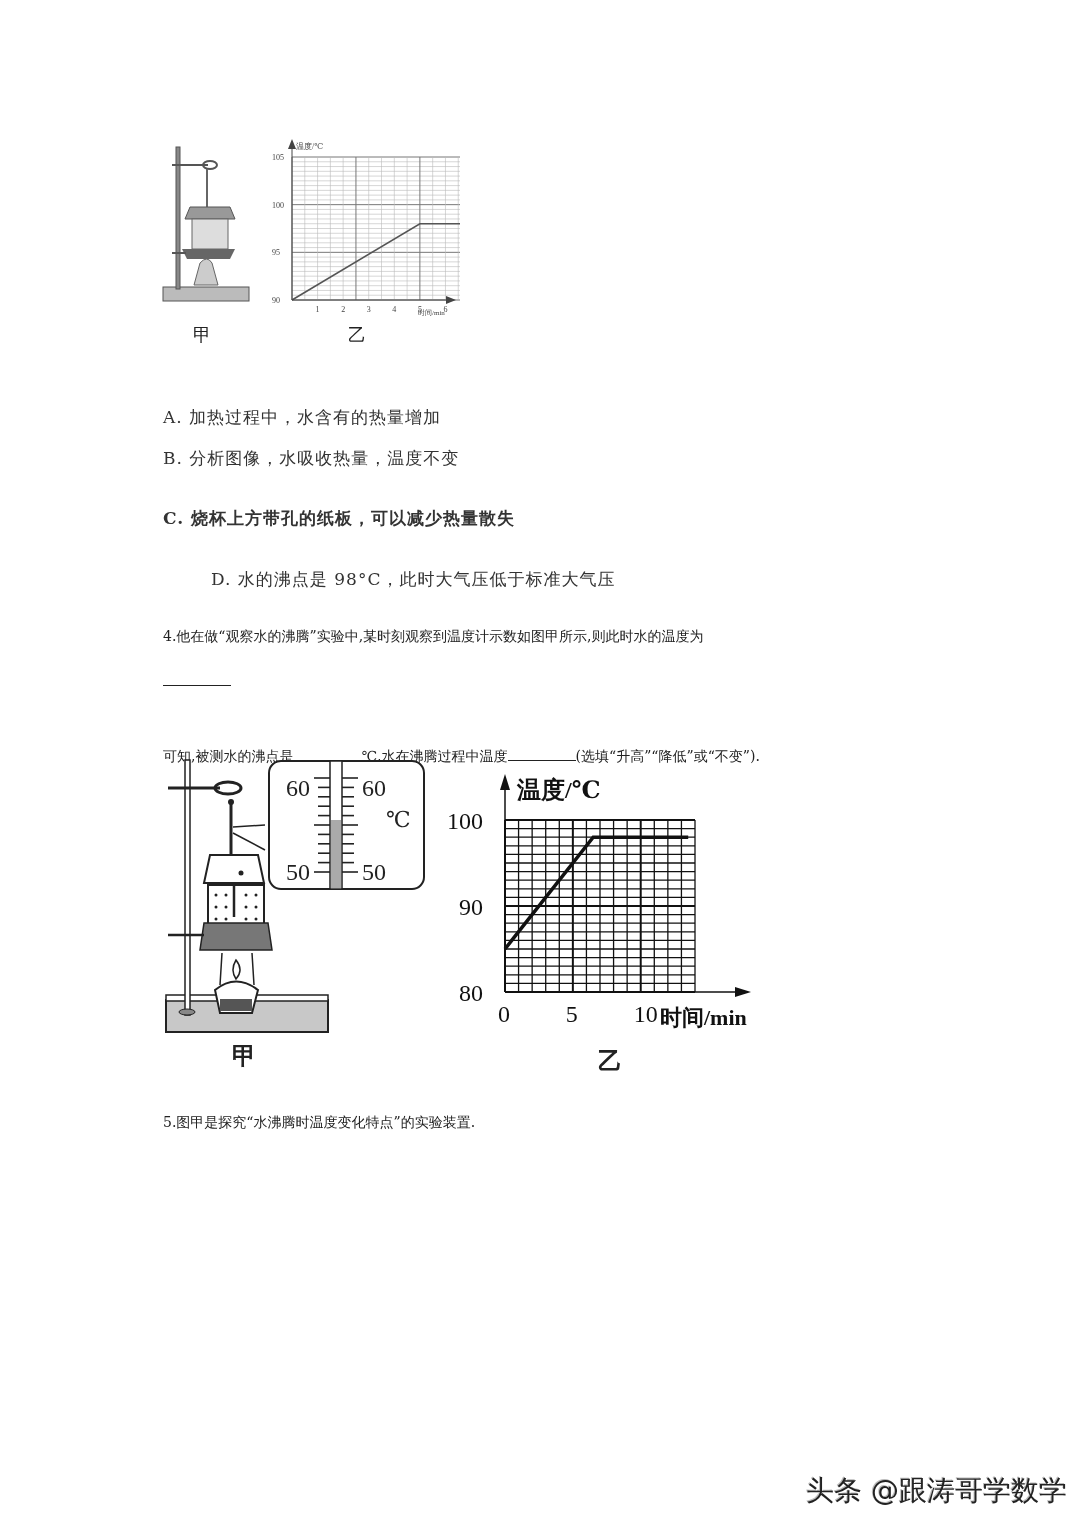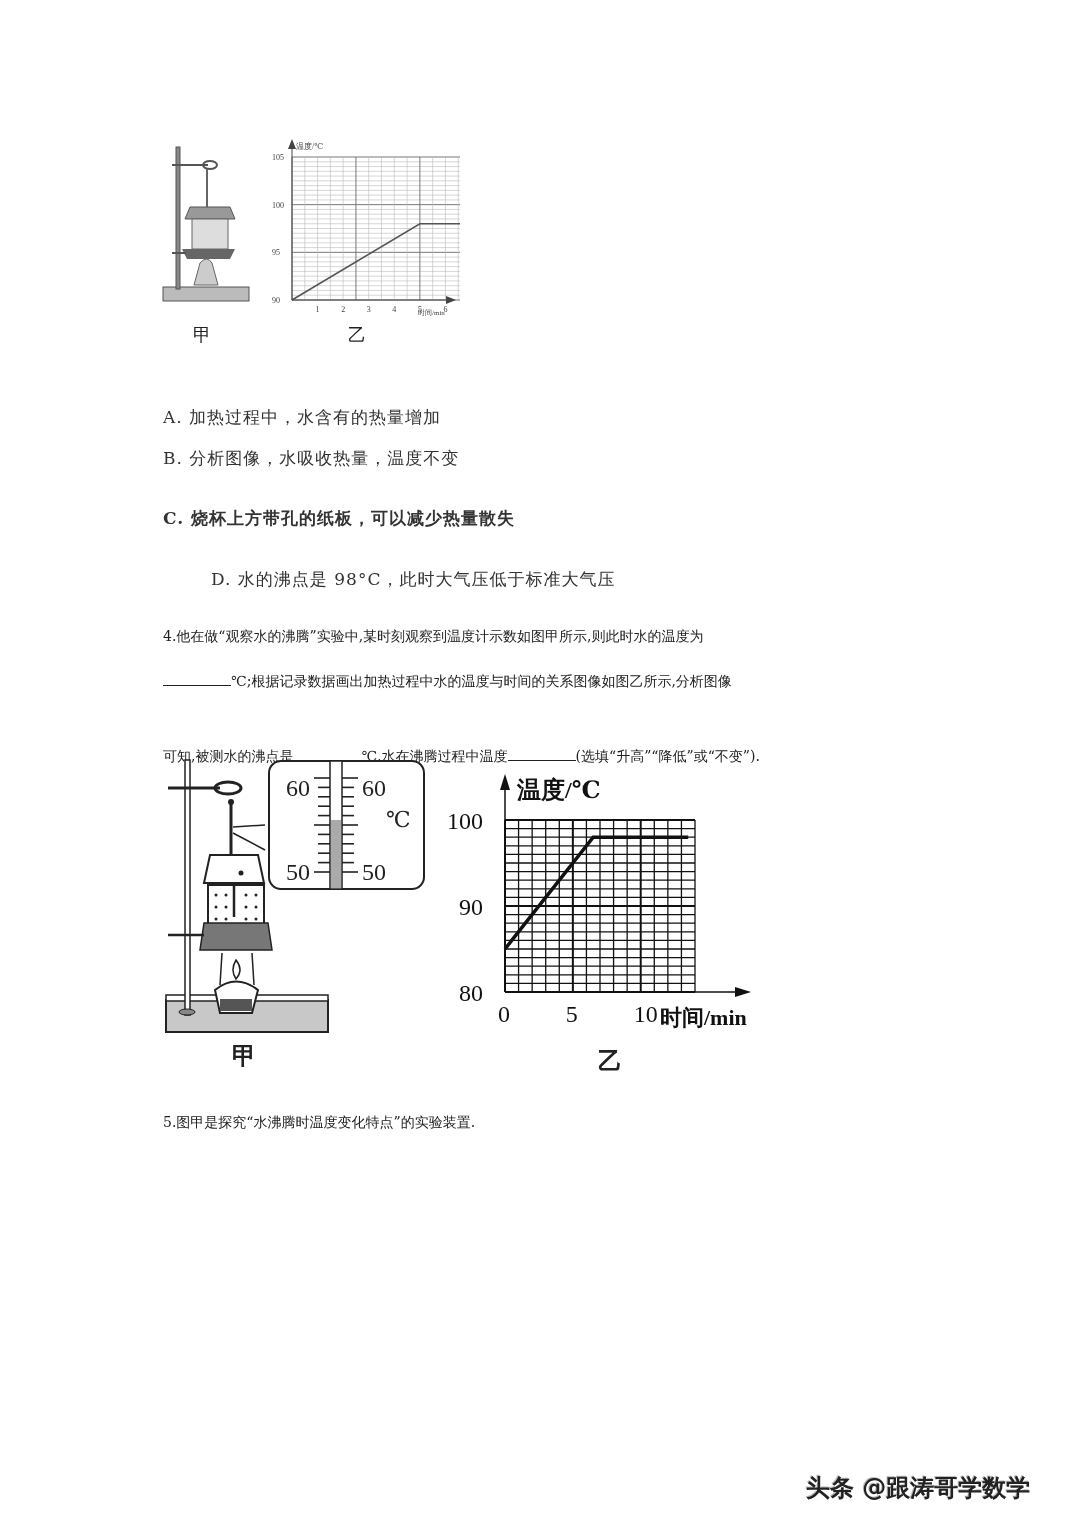--- a/index.html
+++ b/index.html
@@ -5,21 +5,21 @@
   html, body { margin:0; padding:0; background:#ffffff; }
   body { width:1080px; height:1527px; position:relative; overflow:hidden;
          font-family: "DejaVu Serif", "Liberation Serif", serif; color:#222; }
   .abs { position:absolute; }
   .opt { position:absolute; left:163px; font-size:17px; letter-spacing:1px; color:#333; }
   .q-line { position:absolute; left:163px; font-size:14px; color:#222; white-space:nowrap; }
   .blank { display:inline-block; width:68px; border-bottom:1px solid #222; height:14px; vertical-align:baseline; }
   .fig-caption { position:absolute; font-size:18px; color:#222; }
   .fig-caption.big { font-size:24px; font-weight:bold; }
   .watermark { position:absolute; left:806px; top:1472px; font-family:"DejaVu Sans", sans-serif;
-               font-size:24px; color:#222; text-shadow:1px 1px 0 #fff, -1px -1px 0 #bbb;font-weight:bold; }
+               font-size:28px; color:#222; text-shadow:1px 1px 0 #fff, -1px -1px 0 #bbb; }
   svg text { font-family: "Liberation Serif", "DejaVu Serif", serif; }
 </style>
 </head>
 <body>
 
 <div class="abs" style="left:160px;top:135px;width:300px;height:215px;">
 
   <svg class="abs" style="left:0;top:0" width="100" height="180" viewBox="0 0 100 180">
     <rect x="3" y="152" width="86" height="14" fill="#bbb" stroke="#555"></rect>
     <rect x="16" y="12" width="4" height="142" fill="#888" stroke="#555"></rect>
@@ -114,21 +114,21 @@
 </div>
 <div class="opt" style="top:507px;font-weight:bold;">
   <span>C.</span>&nbsp;<span>烧杯上方带孔的纸板，可以减少热量散失</span>
 </div>
 <div class="opt" style="top:568px;margin-left:48px;">
   <span>D.</span>&nbsp;<span>水的沸点是 98°C，此时大气压低于标准大气压</span>
 </div>
 
 <div class="q-line" style="top:628px;">4.他在做“观察水的沸腾”实验中,某时刻观察到温度计示数如图甲所示,则此时水的温度为</div>
 <div class="q-line" style="top:671px;">
-  <span class="blank"></span><span>℃;根据记录数据画出加热过程中水的温度与时间的关系图像如图乙所示,分析图像</span>
+  <span class="blank"></span>
 </div>
 <div class="q-line" style="top:746px;">
   <span>可知,被测水的沸点是</span><span class="blank"></span><span>℃,水在沸腾过程中温度</span><span class="blank"></span><span>(选填“升高”“降低”或“不变”).</span>
 </div>
 
 <div class="abs" style="left:160px;top:755px;width:620px;height:320px;">
 
   <svg class="abs" style="left:0;top:0" width="270" height="300" viewBox="0 0 270 300">
 
     <rect x="6" y="245" width="162" height="32" fill="#c8c8c8" stroke="#222" stroke-width="2"></rect>

